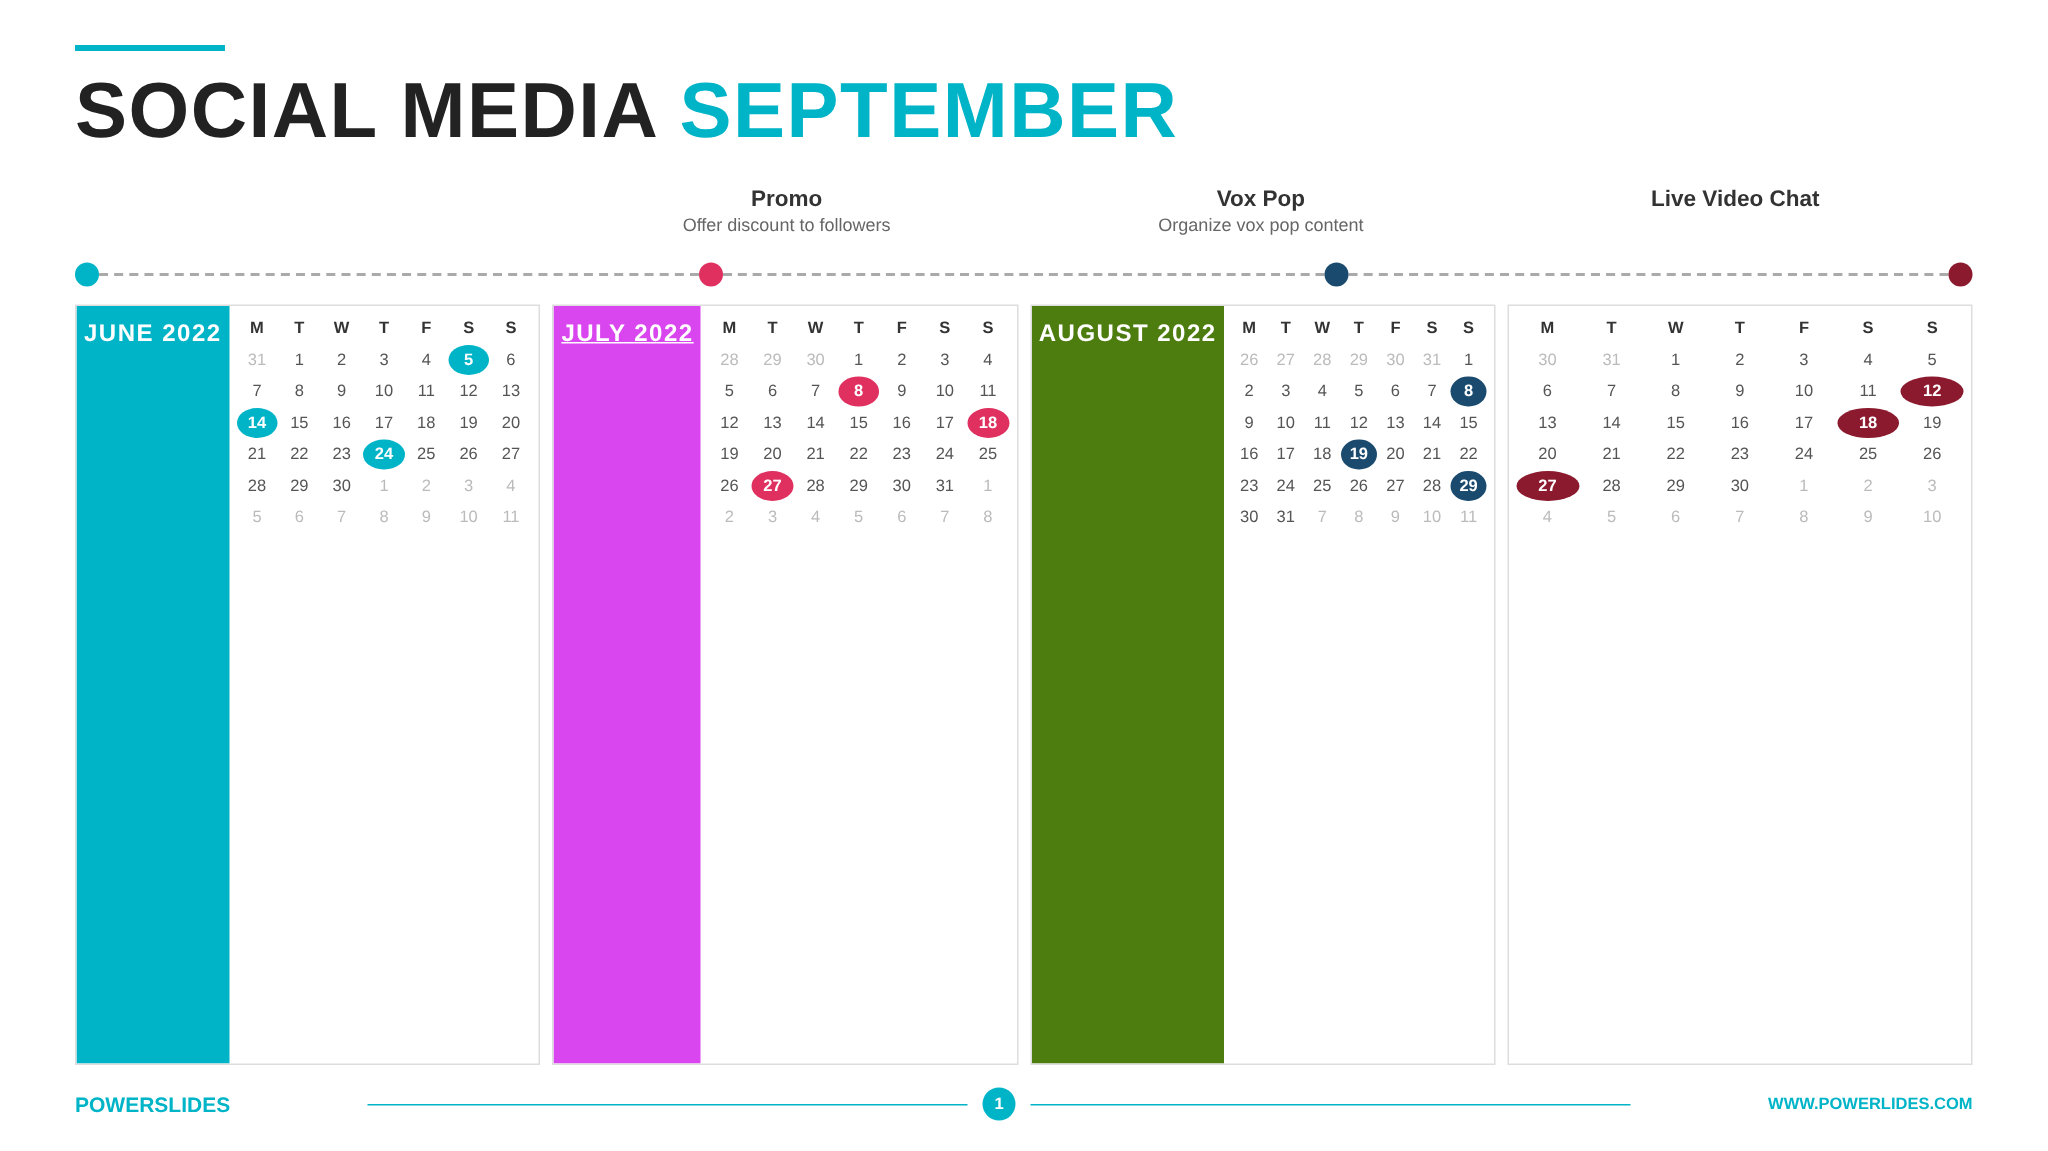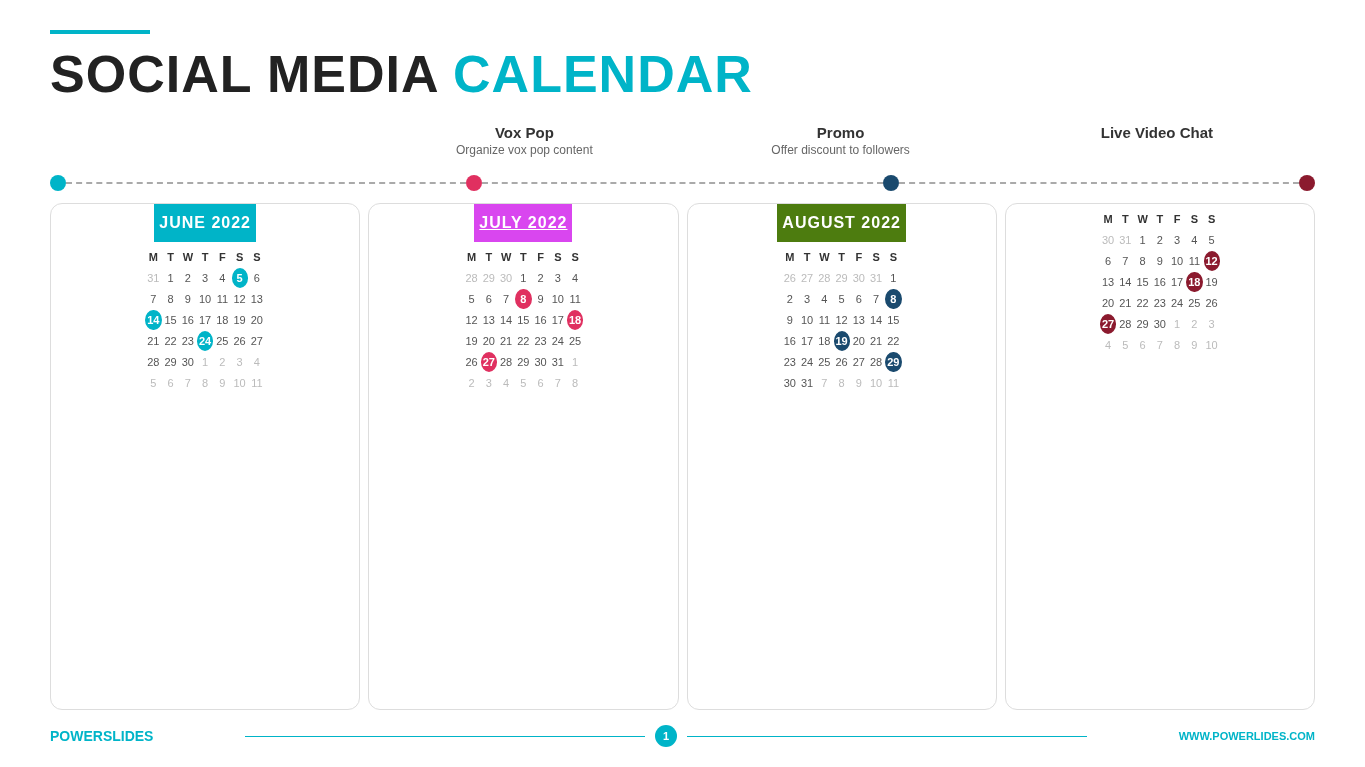--- a/index.html
+++ b/index.html
@@ -90,25 +90,24 @@
 
     .calendars {
       display: flex;
       gap: 8px;
       flex: 1;
     }
 
     .calendar {
       flex: 1;
       display: flex;
-      flex-direction: column;
+      flex-direction: row;
       border: 1px solid #ddd;
-      border-radius: 12px;
+      border-radius: 0;
       overflow: hidden;
-      align-items: center;
     }
 
     .calendar-header {
       padding: 10px 5px;
       text-align: center;
       font-size: 16px;
       font-weight: 700;
       color: #fff;
       letter-spacing: 1px;
     }
@@ -221,33 +220,33 @@
       color: #00b4c8;
       font-weight: 700;
     }
   </style>
 </head>
 <body>
 
 <div class="page">
   <div class="header-line"></div>
   <h1 class="title">
-    <span>SOCIAL MEDIA </span><span class="highlight">CALENDAR</span>
+    <span>SOCIAL MEDIA </span><span class="highlight">SEPTEMBER</span>
   </h1>
 
   <div class="categories">
     <div class="category">
+    </div>
+    <div class="category">
+      <div class="category-title">Promo</div>
+      <div class="category-sub">Offer discount to followers</div>
     </div>
     <div class="category">
       <div class="category-title">Vox Pop</div>
       <div class="category-sub">Organize vox pop content</div>
-    </div>
-    <div class="category">
-      <div class="category-title">Promo</div>
-      <div class="category-sub">Offer discount to followers</div>
     </div>
     <div class="category">
       <div class="category-title">Live Video Chat</div>
     </div>
   </div>
 
   <div class="timeline">
     <div class="timeline-dot blue"></div>
     <div class="timeline-line"></div>
     <div class="timeline-dot red"></div>

